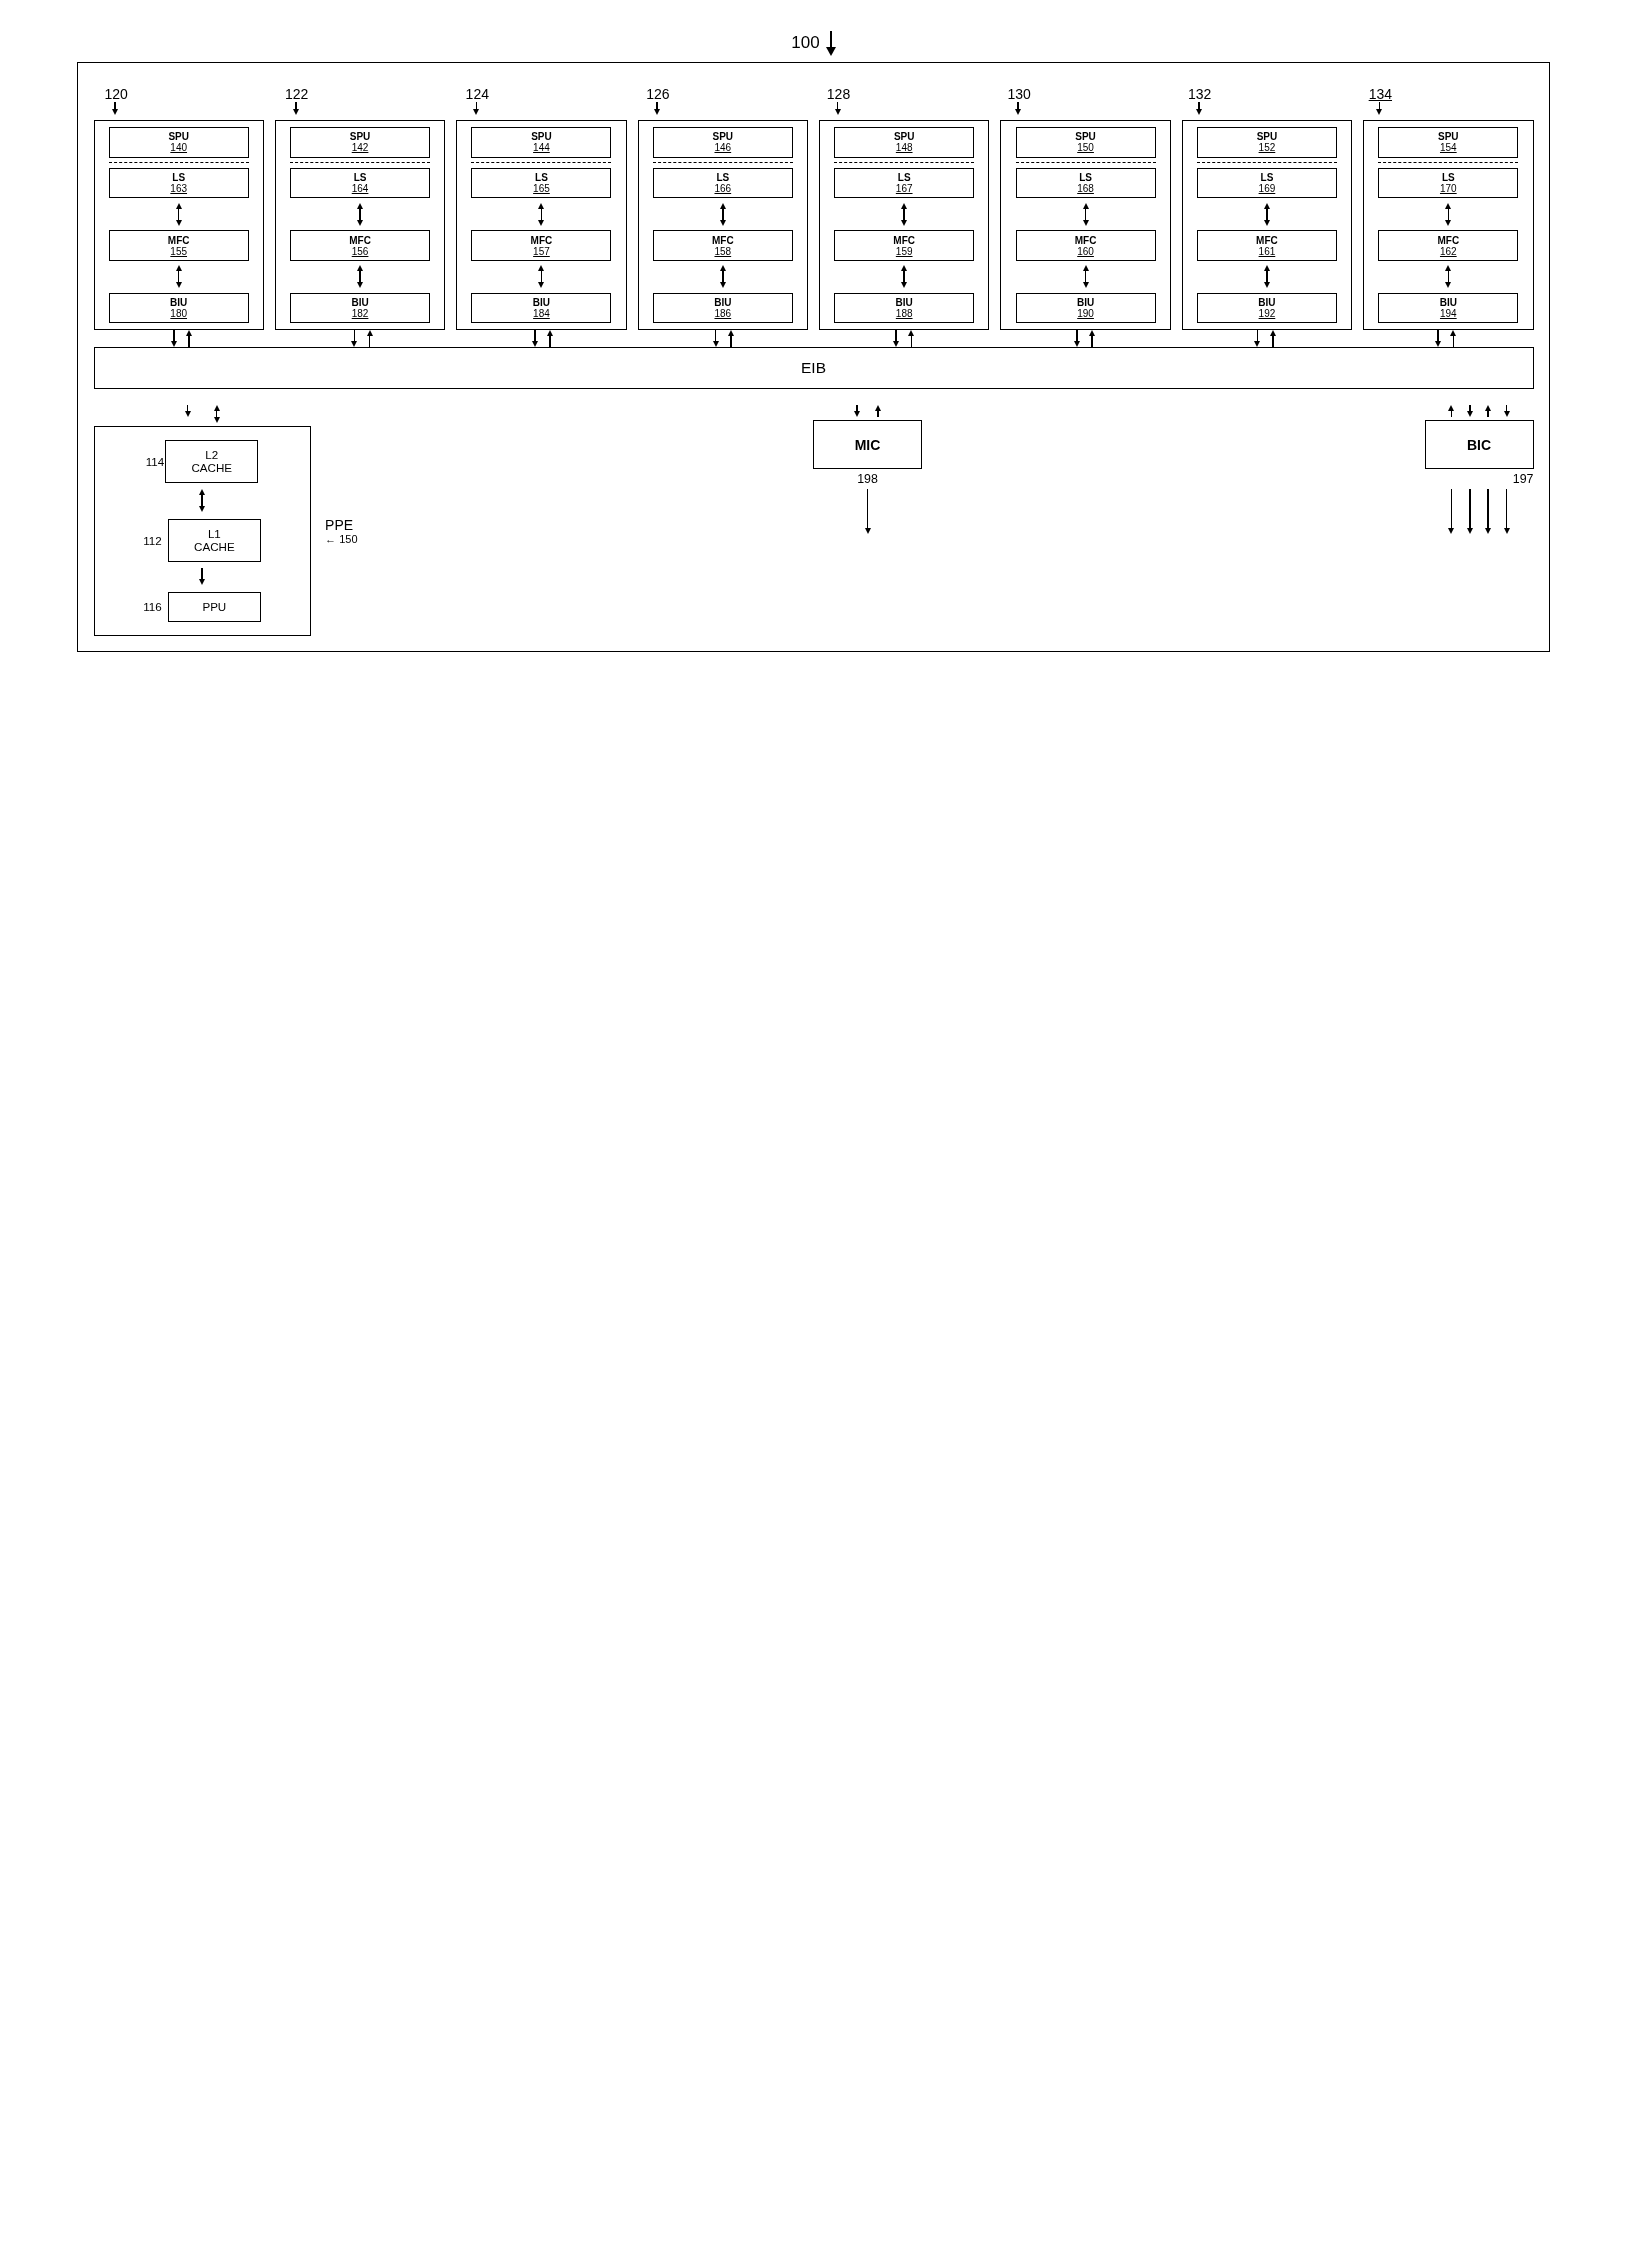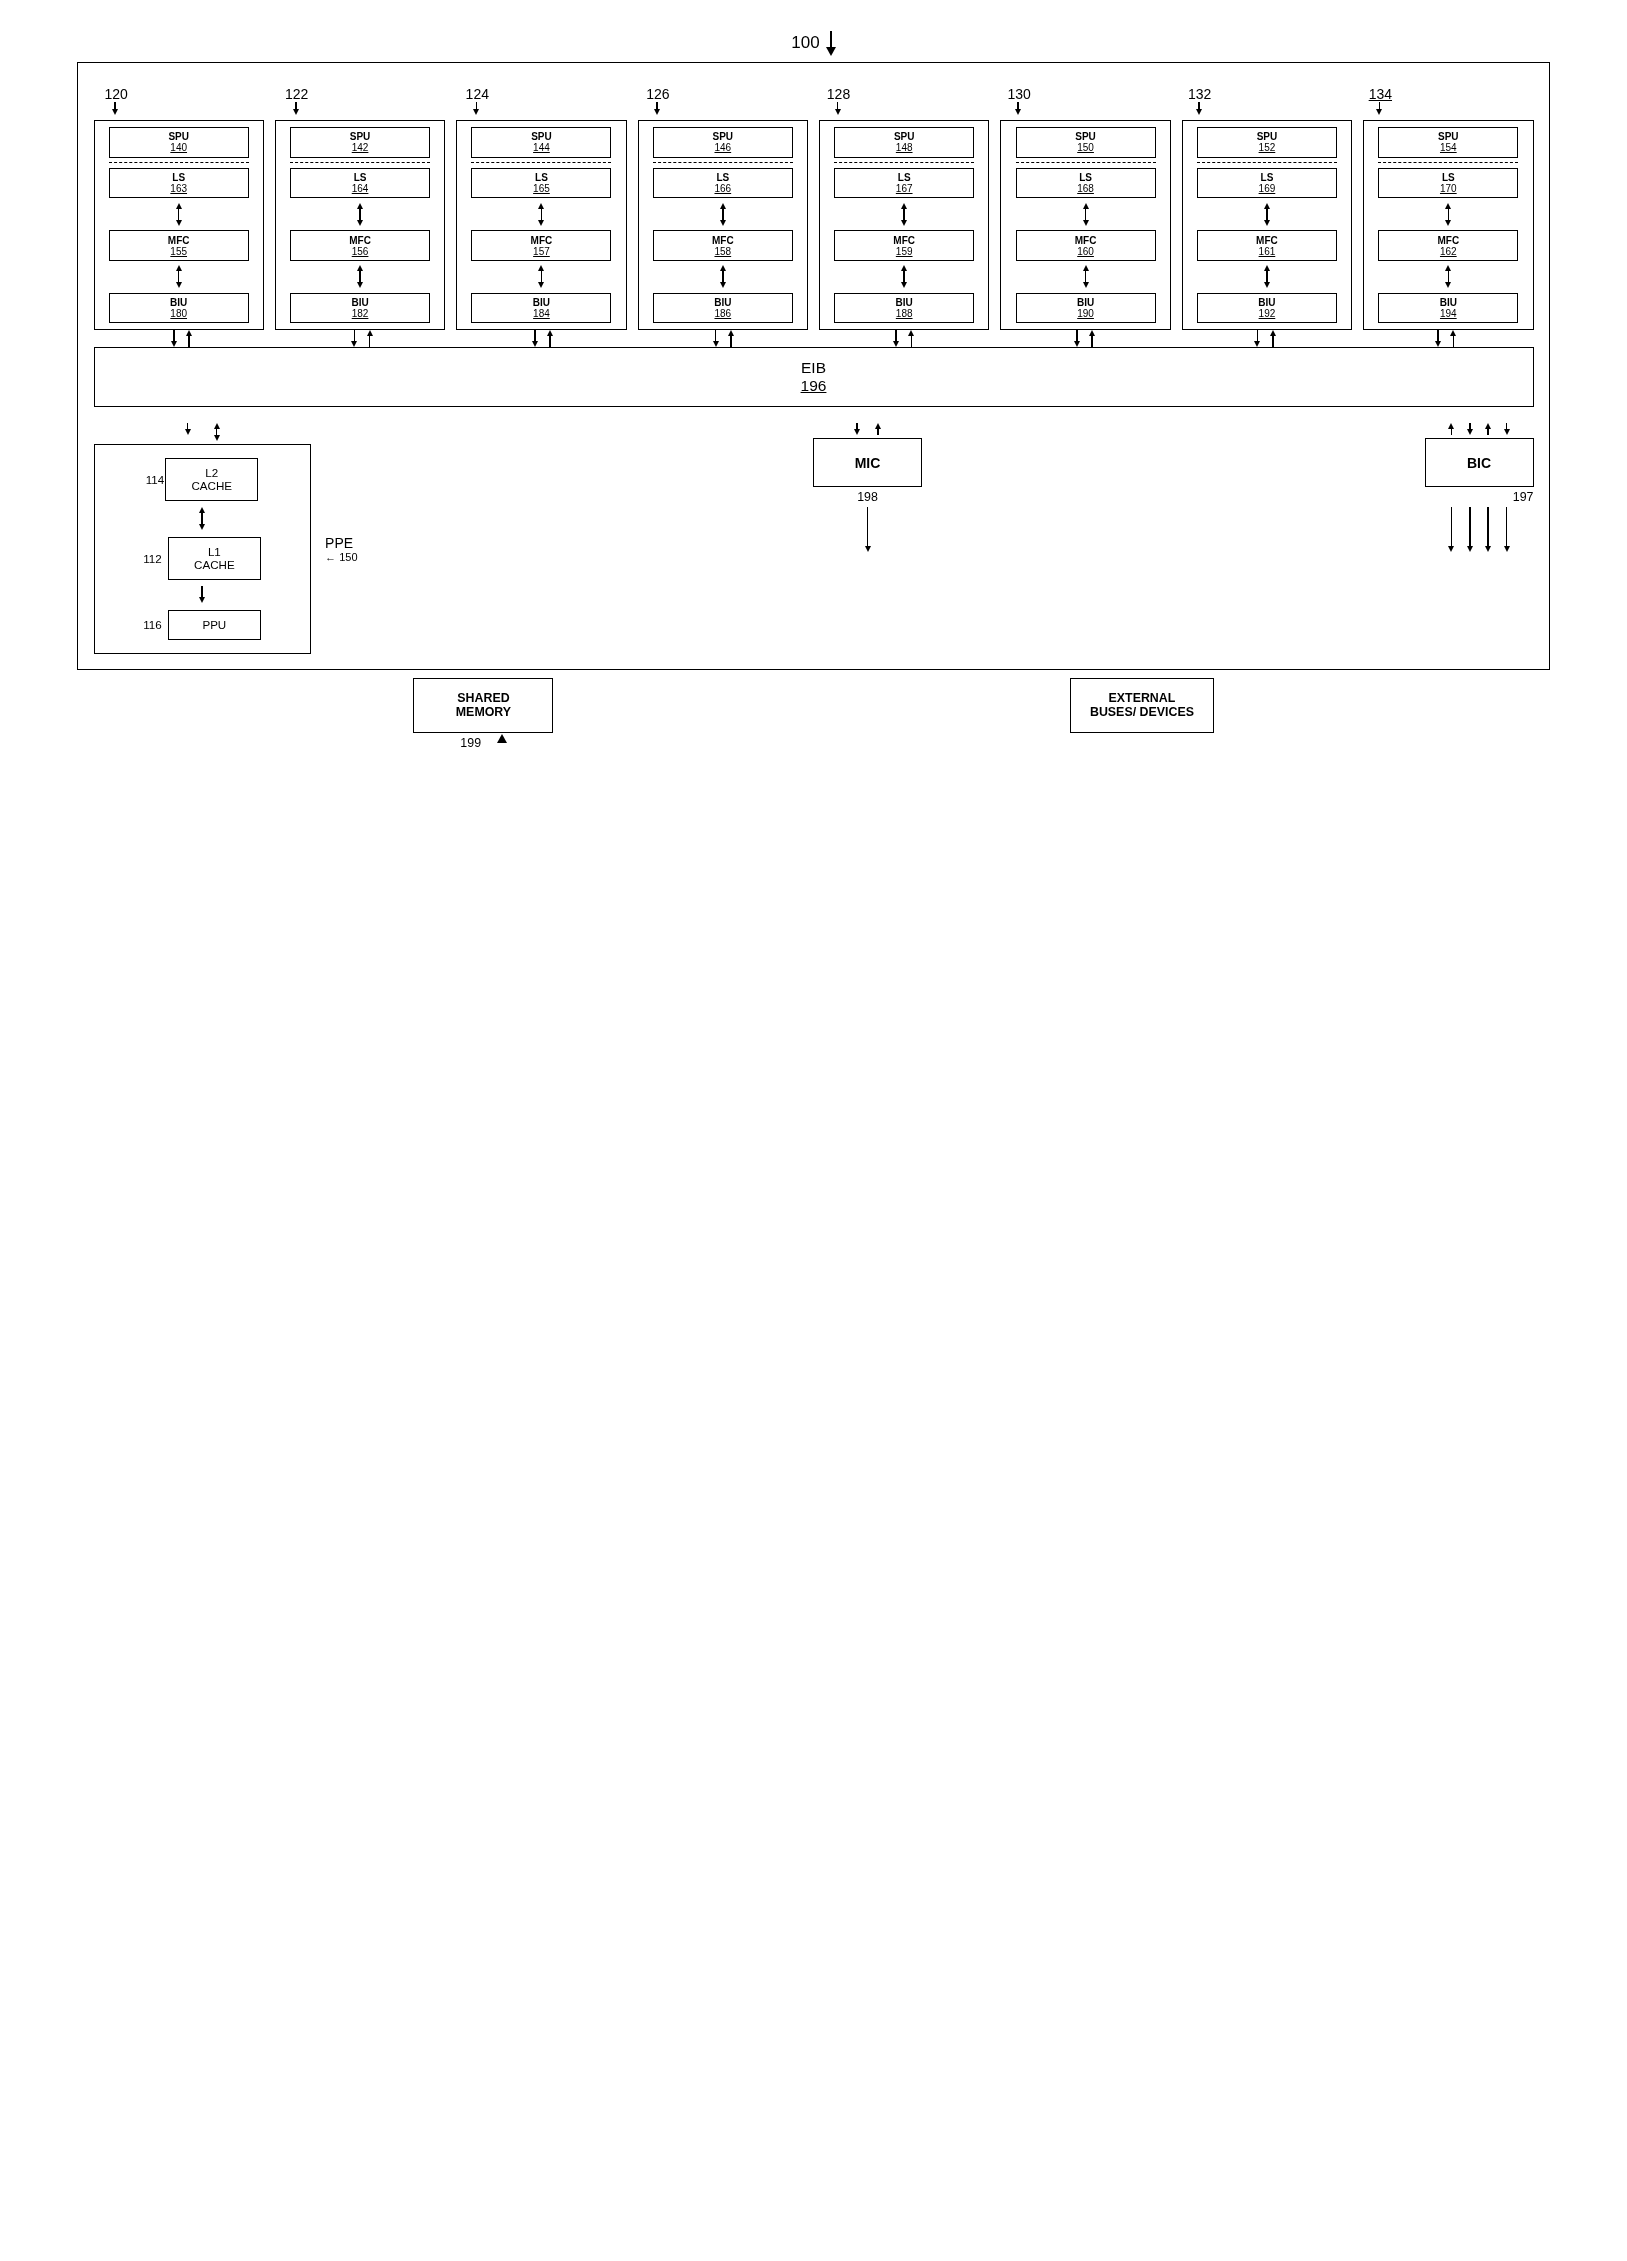--- a/index.html
+++ b/index.html
@@ -556,21 +556,20 @@
       </div>
       <div style="display:flex;flex-direction:column;align-items:center;">
         <div style="width:0;height:0;border-left:3.9px solid transparent;border-right:3.9px solid transparent;border-bottom:6.2px solid #000;"></div>
         <div style="width:1.6px;height:11px;background:#000;"></div>
       </div>
         </div>
       </div>
 
     <div class="eib-box">
       <div style="font-size:15.5px;">EIB</div>
-      <div style="font-size:15.5px; text-decoration:underline;">196</div>
     </div>
 
     <div style="display:flex; justify-content:space-between; align-items:flex-start; margin-top:15.5px; gap:15.5px;">
 
       <div style="display:flex; flex-direction:column; align-items:center;">
 
         <div style="display:flex; gap:23px; margin-bottom:3.1px;">
           <div class="connector-v">
             <div style="width:1.6px;height:6.2px;background:#000;"></div>
             <div style="width:0;height:0;border-left:3.9px solid transparent;border-right:3.9px solid transparent;border-top:6.2px solid #000;"></div>
@@ -693,37 +692,15 @@
           <div class="connector-v">
             <div style="width:1.6px;height:39px;background:#000;"></div>
             <div style="width:0;height:0;border-left:3.9px solid transparent;border-right:3.9px solid transparent;border-top:6.2px solid #000;"></div>
           </div>
         </div>
       </div>
 
     </div>
   </div>
 
-  <div style="display:flex; justify-content:space-around; margin-top:7.8px; padding:0 78px;">
-
-    <div class="bottom-unit">
-      <div class="bottom-box">
-        <span>SHARED</span><br>
-        <span>MEMORY</span>
-      </div>
-      <div style="display:flex; gap:15.5px; margin-top:3.1px;">
-        <span style="font-size:12.4px;">199</span>
-        <div style="width:0;height:0;border-left:5.4px solid transparent;border-right:5.4px solid transparent;border-bottom:9.3px solid #000;margin-top:-1.6px;"></div>
-      </div>
-    </div>
-
-    <div class="bottom-unit">
-      <div class="bottom-box">
-        <span>EXTERNAL</span><br>
-        <span>BUSES/</span>
-        <span>DEVICES</span>
-      </div>
-    </div>
-
-  </div>
 
 </div>
 
 
 </body></html>

